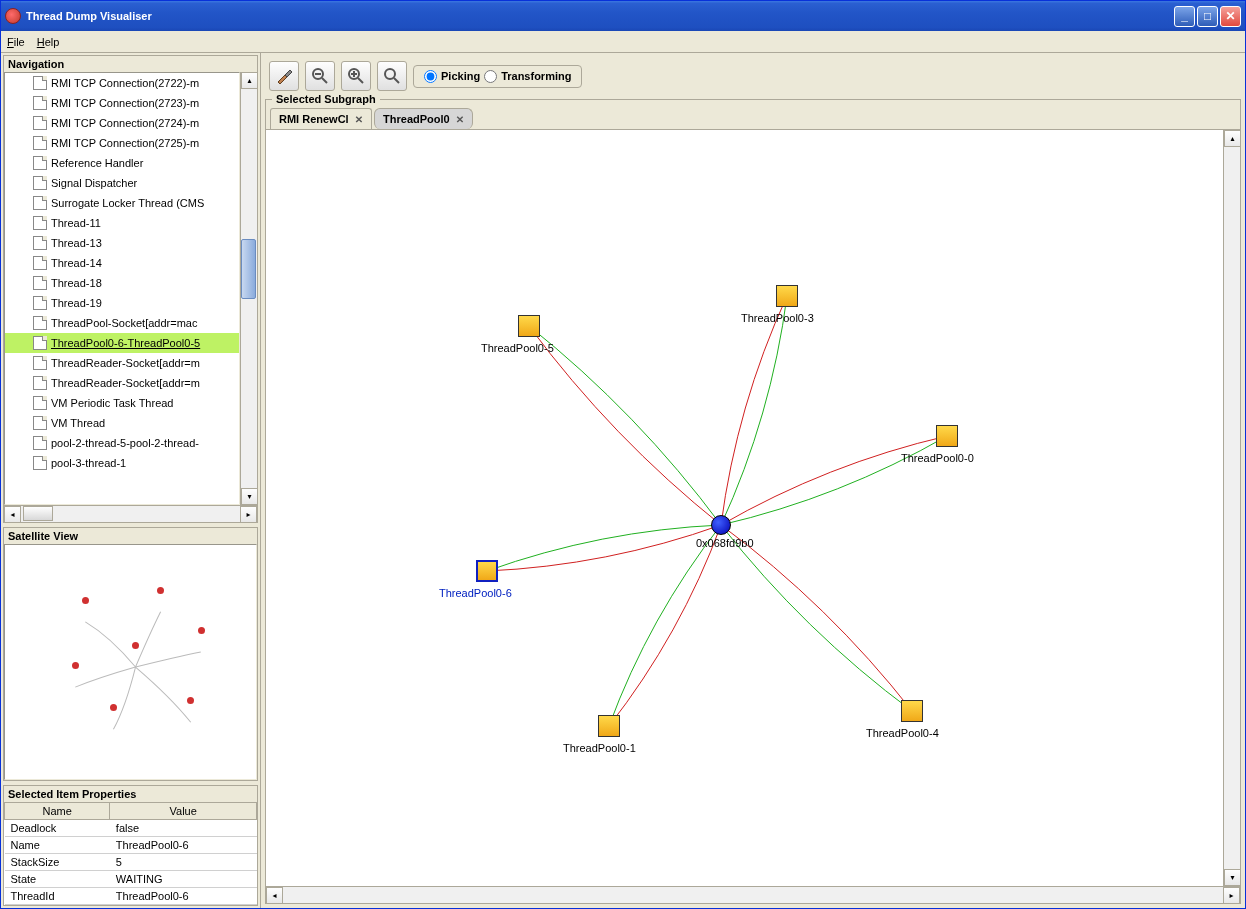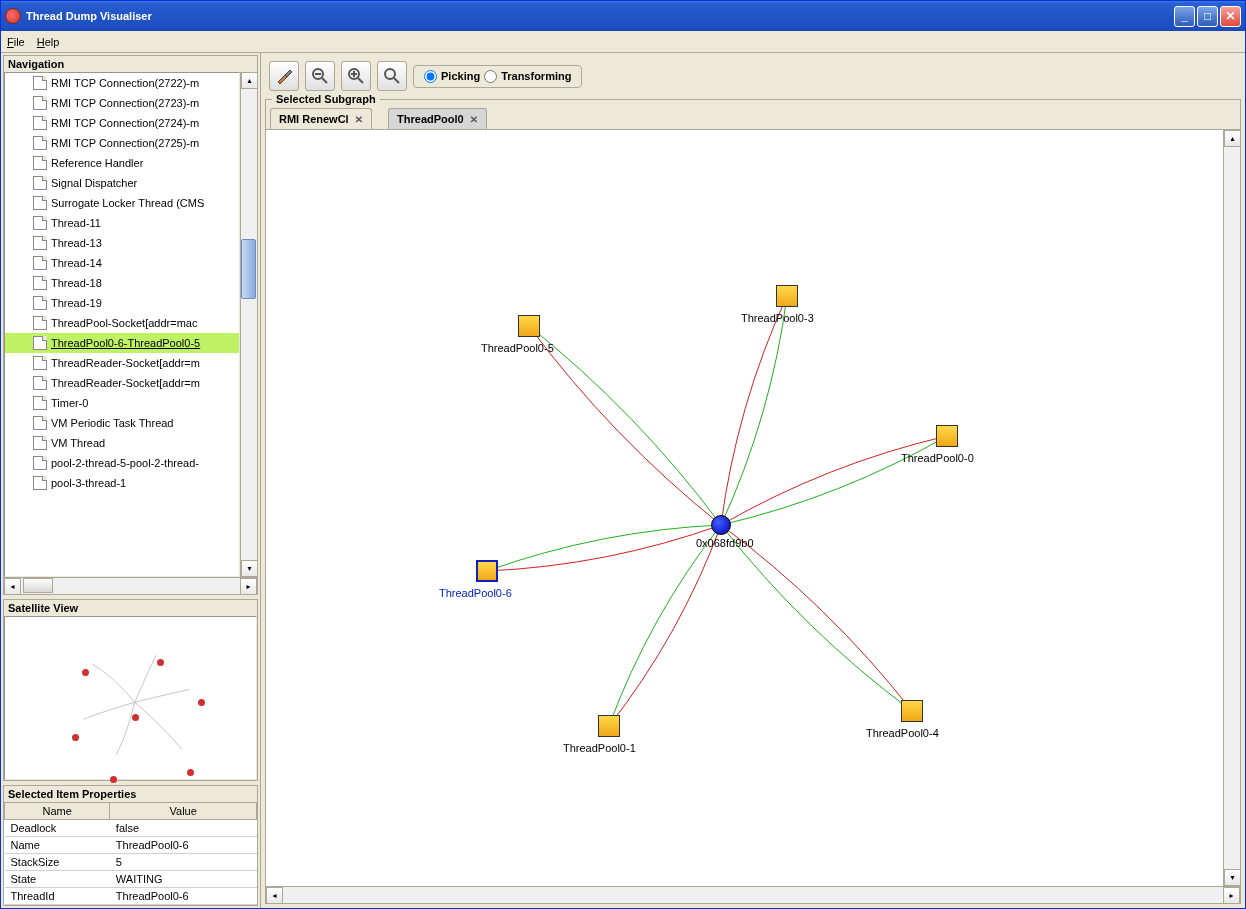--- a/index.html
+++ b/index.html
@@ -26,36 +26,36 @@
 .tree-item .ficon::after { content: ''; position: absolute; top: -1px; right: -1px; width: 4px; height: 4px; background: #ece9d8; border-left: 1px solid #888; border-bottom: 1px solid #888; }
 .hscroll { height: 17px; background: #ece9d8; border-top: 1px solid #aca899; display: flex; }
 .hscroll .btn { width: 17px; height: 17px; background: linear-gradient(#fefefe,#e8e8e8); border: 1px solid #aca899; display:flex;align-items:center;justify-content:center;font-size:8px; }
 .hscroll .track { flex:1; background:#f0f0f0; }
 .hscroll .thumb { width:30px;height:15px;background:linear-gradient(#fefefe,#d8d8d8);border:1px solid #aca899;margin-left:2px; }
 .vscroll { width: 17px; background: #ece9d8; border-left: 1px solid #aca899; display:flex;flex-direction:column; }
 .vscroll .btn { height:17px;width:17px;background:linear-gradient(#fefefe,#e8e8e8);border:1px solid #aca899;display:flex;align-items:center;justify-content:center;font-size:8px; }
 .vscroll .track{flex:1;background:#f0f0f0;position:relative;}
 .vscroll .thumb{position:absolute;width:15px;height:60px;top:150px;left:0;background:linear-gradient(to right,#c8d8f0,#8aabdc);border:1px solid #6a8cc0;border-radius:2px;}
 .treewrap { display:flex; flex:1; overflow:hidden; }
-.sat-panel { height: 182px; }
+.sat-panel { height: 254px; }
 .sat-view { flex:1; background: white; border: 1px inset #ece9d8; position: relative; }
 .prop-panel { }
 .prop-table { width:100%; border-collapse: collapse; background: white; }
 .prop-table th { background: #ece9d8; border: 1px solid #aca899; padding: 2px 6px; font-weight: normal; }
 .prop-table td { border-bottom: 1px solid #d0d0d0; padding: 2px 6px; }
 .right-pane { flex:1; display:flex; flex-direction:column; padding: 4px; }
 .toolbar { display:flex; align-items:center; gap:6px; padding: 4px; }
 .toolbtn { width:30px; height:30px; background: linear-gradient(#fefefe,#e0e0e0); border:1px solid #aca899; border-radius:3px; display:flex;align-items:center;justify-content:center; }
 .radio-group { display:flex;align-items:center;gap:4px;border:1px solid #aca899;border-radius:4px;padding:4px 10px;background:#ece9d8; }
 .radio-group label { display:flex;align-items:center;gap:4px; font-weight:bold; }
 .subgraph { flex:1; border:1px solid #aca899; margin-top:4px; display:flex;flex-direction:column; position:relative; padding-top:8px; }
 .subgraph-title { position:absolute; top:-7px; left:6px; background:#ece9d8; padding:0 4px; font-weight:bold; }
 .tabs { display:flex; padding-left:4px; }
-.tab { padding: 4px 8px; background:#ece9d8; border:1px solid #aca899; border-bottom:none; border-radius:3px 3px 0 0; display:flex;align-items:center;gap:6px; margin-right:16px; }
-.tab.active { background:#d6d6d6; }
+.tab { padding: 4px 8px; background:#ece9d8; border:1px solid #aca899; border-bottom:none; border-radius:3px 3px 0 0; display:flex;align-items:center;gap:6px; margin-right:2px; }
+.tab.active { background:#d6d6d6;border-radius:6px; }
 .tab .x { font-weight:bold; color:#555; font-size:10px; }
 .canvas-wrap { flex:1; display:flex; border-top:1px solid #aca899; }
 .canvas { flex:1; background:white; position:relative; overflow:hidden; }
 .node-sq { position:absolute; width:22px; height:22px; background:linear-gradient(#ffd94a,#f0a818); border:1px solid #333; }
 .node-sq.sel { border:2px solid #1020c0; }
 .node-circ { position:absolute; width:20px; height:20px; background:radial-gradient(circle at 35% 35%, #4060ff, #0000b0); border:1px solid #000; border-radius:50%; }
 .node-label { position:absolute; font-size:11px; white-space:nowrap; }
 .node-label.sel { color:#0020c0; }
 svg.edges { position:absolute; top:0;left:0;width:100%;height:100%; }
 .sat-dot { position:absolute; width:7px; height:7px; background:#d03030; border-radius:50%; }
@@ -143,24 +143,20 @@
               <div class="tree-item">
                 <span class="ficon"></span>
                 <span>ThreadReader-Socket[addr=m</span>
               </div>
               <div class="tree-item">
                 <span class="ficon"></span>
                 <span>ThreadReader-Socket[addr=m</span>
               </div>
               <div class="tree-item">
                 <span class="ficon"></span>
-                <span>Timer-0</span>
-              </div>
-              <div class="tree-item">
-                <span class="ficon"></span>
                 <span>VM Periodic Task Thread</span>
               </div>
               <div class="tree-item">
                 <span class="ficon"></span>
                 <span>VM Thread</span>
               </div>
               <div class="tree-item">
                 <span class="ficon"></span>
                 <span>pool-2-thread-5-pool-2-thread-</span>
               </div>

